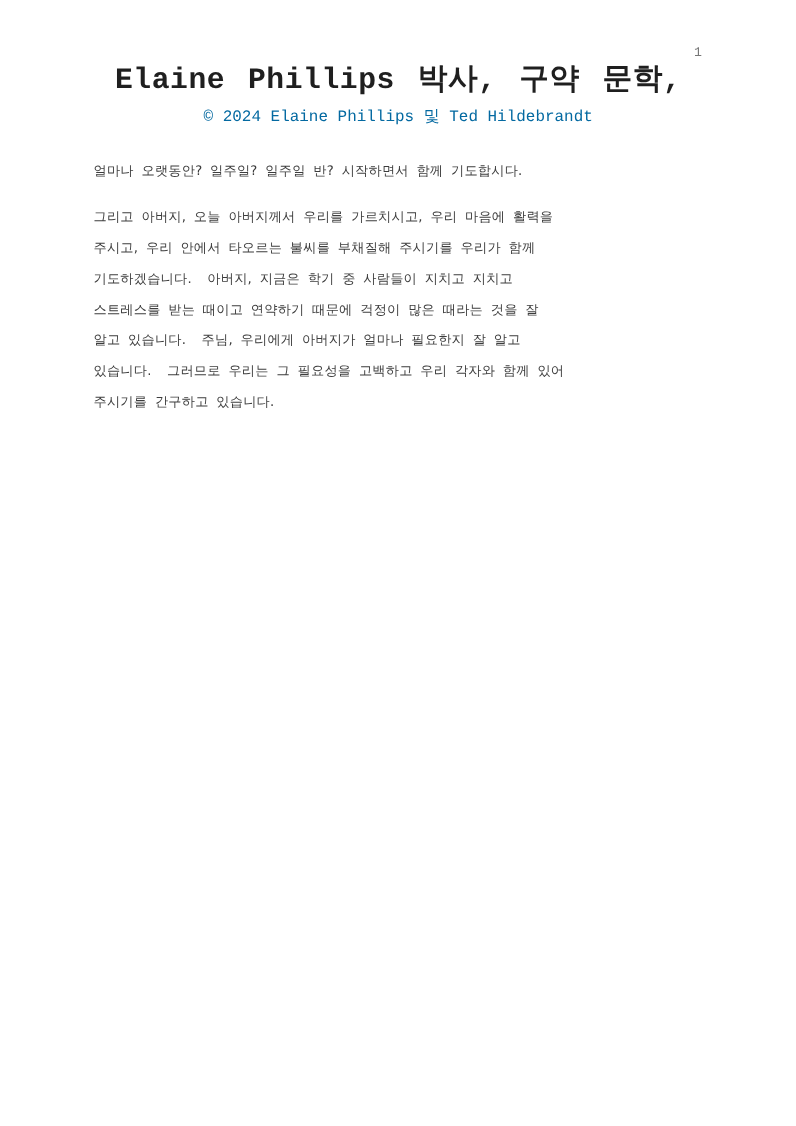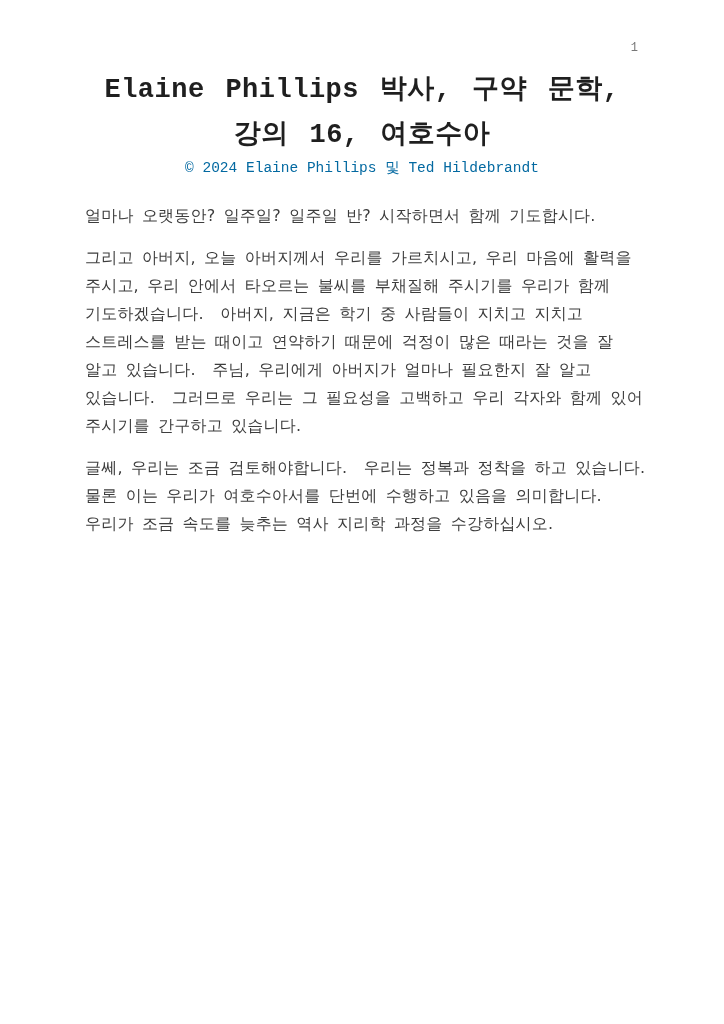--- a/index.html
+++ b/index.html
@@ -17,21 +17,21 @@
   .page-number {
     position: absolute;
     top: 41px;
     right: 86px;
     font-size: 12px;
     line-height: 14px;
     color: #777777;
     font-family: "Liberation Mono", "DejaVu Sans Mono", monospace;
   }
   .doc-header {
-    padding-top: 68px;
+    padding-top: 52px;
     text-align: center;
     color: #1f1f1f;
   }
   .title {
     font-family: "Liberation Mono", "DejaVu Sans", monospace;
     font-size: 27px;
     font-weight: bold;
     line-height: 45px;
     letter-spacing: 0.5px;
     word-spacing: 4px;
@@ -45,50 +45,46 @@
     color: #0369a1;
     white-space: pre;
   }
   .doc-body {
     margin-top: 24px;
     padding-left: 85px;
     padding-right: 44px;
     color: #3d3d3d;
   }
   .doc-body p {
-    font-size: 16px;
+    font-size: 12px;
     line-height: 28px;
     white-space: pre-wrap;
     word-spacing: 3px;
     letter-spacing: 0.2px;
     margin: 0 0 14px 0;
   }
 </style>
 </head>
 <body>
 
 <div class="page">
 
   <div class="page-number">1</div>
 
   <header class="doc-header">
     <h1 class="title">
       <span class="title-line">Elaine Phillips 박사, 구약 문학,</span>
-      <span class="title-line">강의 16, 여호수아</span>
     </h1>
     <div class="copyright">© 2024 Elaine Phillips 및 Ted Hildebrandt</div>
   </header>
 
   <main class="doc-body">
     <p>얼마나 오랫동안? 일주일? 일주일 반? 시작하면서 함께 기도합시다.</p>
     <p>그리고 아버지, 오늘 아버지께서 우리를 가르치시고, 우리 마음에 활력을
 주시고, 우리 안에서 타오르는 불씨를 부채질해 주시기를 우리가 함께
 기도하겠습니다.  아버지, 지금은 학기 중 사람들이 지치고 지치고
 스트레스를 받는 때이고 연약하기 때문에 걱정이 많은 때라는 것을 잘
 알고 있습니다.  주님, 우리에게 아버지가 얼마나 필요한지 잘 알고
 있습니다.  그러므로 우리는 그 필요성을 고백하고 우리 각자와 함께 있어
 주시기를 간구하고 있습니다.</p>
-    <p>글쎄, 우리는 조금 검토해야합니다.  우리는 정복과 정착을 하고 있습니다.
-물론 이는 우리가 여호수아서를 단번에 수행하고 있음을 의미합니다.
-우리가 조금 속도를 늦추는 역사 지리학 과정을 수강하십시오.</p>
   </main>
 
 </div>
 
 </body></html>

